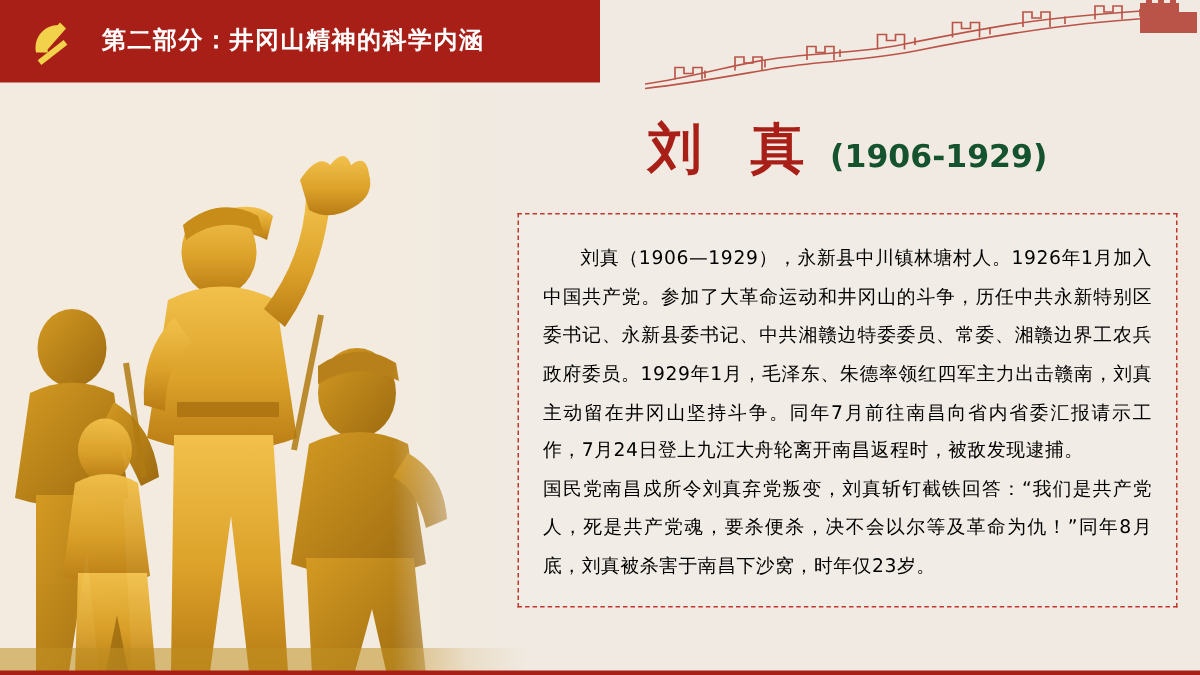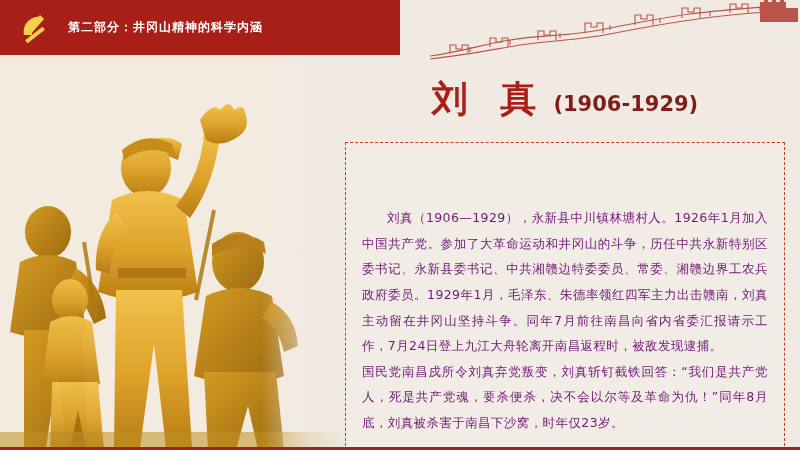--- a/index.html
+++ b/index.html
@@ -26,21 +26,21 @@
     z-index: 6;
   }
   .title-bar .emblem {
     width: 46px; height: 46px;
     margin-left: 12px;
     position: relative;
     flex: 0 0 auto;
   }
   .title-text {
     color: #ffffff;
-    font-size: 12px;
+    font-size: 16px;
     font-weight: bold;
     letter-spacing: 1px;
     margin-left: 10px;
     white-space: nowrap;
   }
 
   
   .wall-band {
     position: absolute;
     right: 0; top: 0;
@@ -79,40 +79,39 @@
     white-space: nowrap;
   }
   .person-name {
     color: #a81f17;
     font-size: 36px;
     font-weight: bold;
     letter-spacing: 10px;
     text-align: center;
   }
   .person-years {
-    color: #7f1d1d;
+    color: #14532d;
     font-size: 21px;
     font-weight: bold;
     margin-left: 2px;
   }
 
   .bio-box {
     border: 1px dashed #c0392b;
     padding: 16px 16px 14px 16px;
     background: rgba(255,255,255,0.10);
   }
   .bio-text {
-    color: #701a75;
+    color: #000000;
     font-size: 12.5px;
     line-height: 2.05;
     text-align: justify;
     text-indent: 2em;
     letter-spacing: .4px;
     white-space: pre-wrap;
-    margin-top: 46px;
   }
 
   
   .bottom-rule {
     position: absolute;
     left: 0; bottom: 0;
     width: 800px; height: 3px;
     background: #a81f17;
     z-index: 7;
   }

